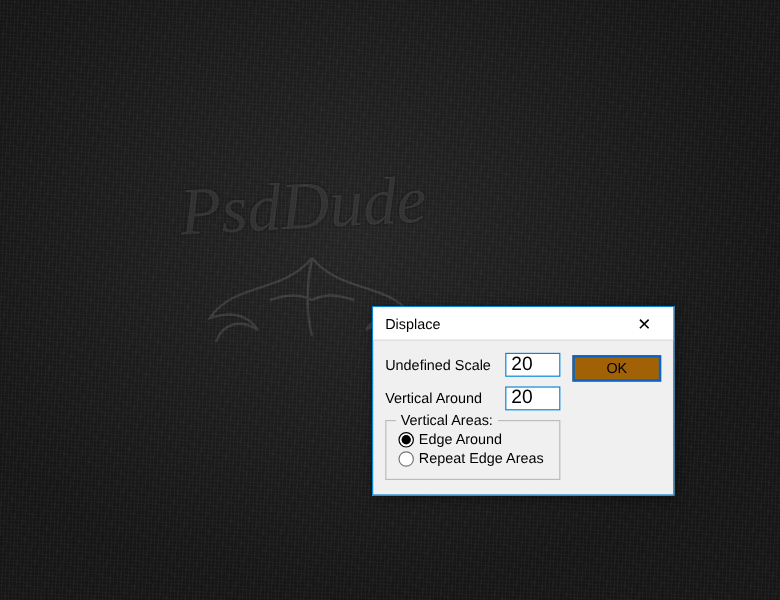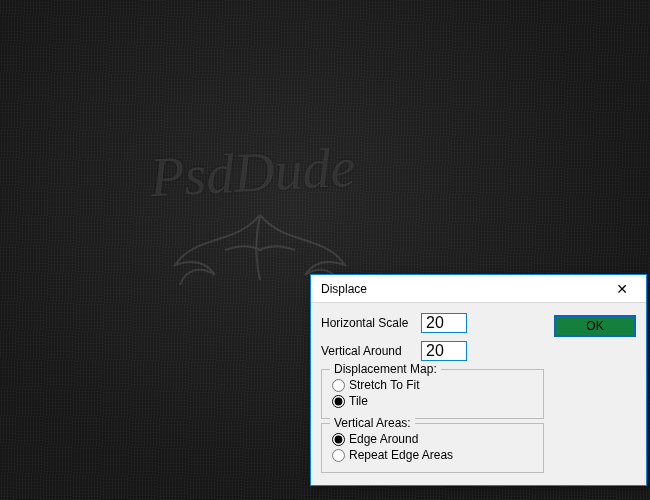--- a/index.html
+++ b/index.html
@@ -32,25 +32,24 @@
     position: absolute;
     left: 155px; top: 205px;
     width: 210px; height: 90px;
     opacity: 0.15;
     pointer-events: none;
   }
 
   .dialog {
     position: absolute;
     left: 310px; top: 255px;
-    width: 337px;
+    width: 252px;
     background: #f0f0f0;
     border: 1px solid #0a84d6;
     box-shadow: 2px 2px 8px rgba(0,0,0,0.4);
-    margin-top: 19px;
   }
   .titlebar {
     height: 28px;
     background: #ffffff;
     display: flex;
     align-items: center;
     justify-content: space-between;
     padding: 0 6px 0 10px;
     border-bottom: 1px solid #d8d8d8;
   }
@@ -107,21 +106,21 @@
   .btn {
     height: 22px;
     border: 1px solid #8a8a8a;
     background: #e9e9e9;
     font-family: inherit; font-size: 12px;
     color: #000;
     cursor: default;
   }
   .btn.primary {
     border: 2px solid #0a64c8;
-    background: #15803d;
+    background: #a16207;
   }
 </style>
 </head>
 <body>
 
 <div class="canvas">
   <div class="watermark">PsdDude</div>
   <svg class="flourish" viewBox="0 0 210 90">
     <g fill="none" stroke="#cfcfcf" stroke-width="2">
       <path d="M105 10 C 80 40, 40 30, 20 60 C 35 55, 50 55, 60 70 C 45 60, 30 65, 25 80"></path>
@@ -137,40 +136,29 @@
     <span class="titlebar-title">Displace</span>
     <div class="close-btn">
       <span>✕</span>
     </div>
   </div>
 
   <div class="dlg-body">
     <div class="col-left">
 
       <div class="row">
-        <label>Horizontal Scale</label>
+        <label>Undefined Scale</label>
         <input type="text" value="20" style="">
       </div>
 
       <div class="row">
         <label>Vertical Around</label>
         <input type="text" value="20" style="">
       </div>
 
-      <div class="group">
-        <div class="group-legend">Displacement Map:</div>
-        <label class="radio-row">
-          <input type="radio" name="dmap" style="">
-          <span>Stretch To Fit</span>
-        </label>
-        <label class="radio-row">
-          <input type="radio" name="dmap" checked="" style="">
-          <span>Tile</span>
-        </label>
-      </div>
 
       <div class="group">
         <div class="group-legend">Vertical Areas:</div>
         <label class="radio-row">
           <input type="radio" name="undef" checked="" style="">
           <span>Edge Around</span>
         </label>
         <label class="radio-row">
           <input type="radio" name="undef" style="">
           <span>Repeat Edge Areas</span>

